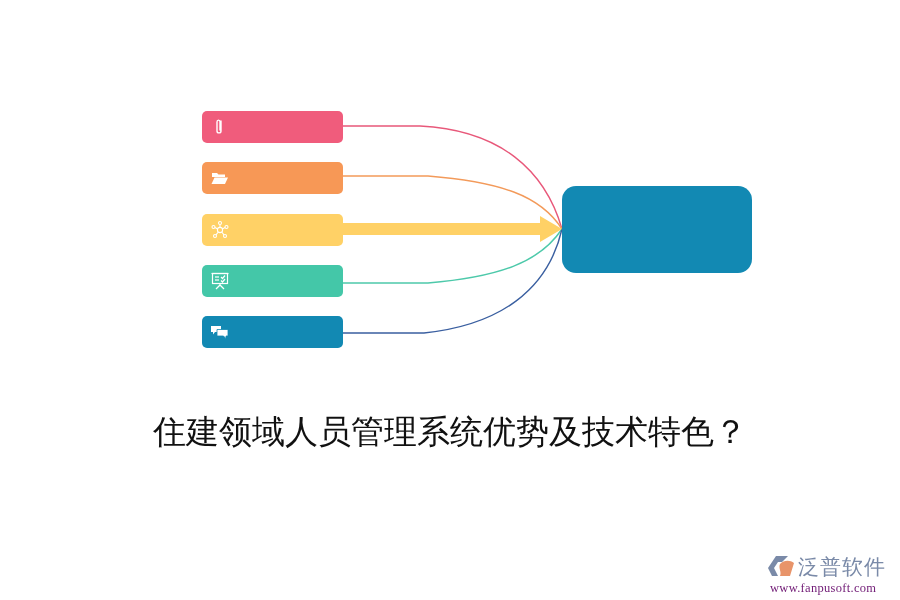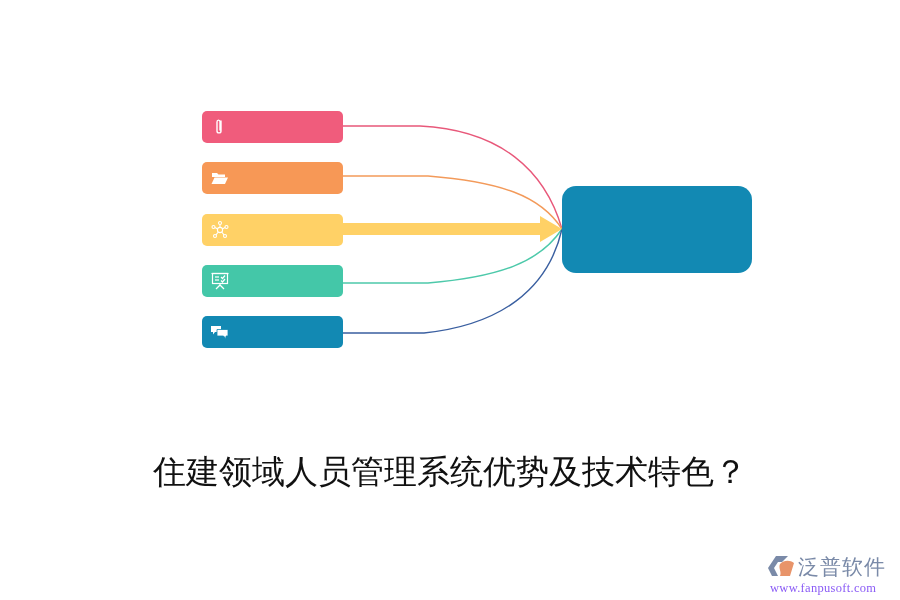--- a/index.html
+++ b/index.html
@@ -1,24 +1,24 @@
 <!DOCTYPE html>
 <html><head>
 <meta charset="utf-8">
 <style>
   html, body { margin: 0; padding: 0; }
   body { width: 900px; height: 600px; background: #ffffff; position: relative; overflow: hidden; font-family: "DejaVu Serif", serif; }
   .node { position: absolute; left: 202px; width: 141px; height: 32px; border-radius: 5px; }
   .node .icon { position: absolute; left: 8px; top: 6px; width: 20px; height: 20px; }
   .hub { position: absolute; left: 562px; top: 186px; width: 190px; height: 87px; border-radius: 14px; }
   svg.links { position: absolute; left: 0; top: 0; }
-  .title { position: absolute; left: 0; width: 900px; top: 410px; text-align: center; font-family: "DejaVu Serif", "Liberation Serif", serif; font-size: 33px; color: #111; letter-spacing: 0px; margin-top: 40px; }
+  .title { position: absolute; left: 0; width: 900px; top: 410px; text-align: center; font-family: "DejaVu Serif", "Liberation Serif", serif; font-size: 33px; color: #111; letter-spacing: 0px; }
   .logo { position: absolute; left: 768px; top: 553px; width: 128px; height: 44px; }
   .logo .brand { position: absolute; left: 30px; top: 0px; font-family: Liberation Sans, sans-serif; font-size: 21px; color: #7a8aa8; letter-spacing: 1px; }
-  .logo .url { position: absolute; left: 2px; top: 28px; font-family: "Liberation Serif", serif; font-size: 12.5px; color: #8b5cf6; letter-spacing: 0.3px; }
+  .logo .url { position: absolute; left: 2px; top: 28px; font-family: "Liberation Serif", serif; font-size: 12.5px; color: #701a75; letter-spacing: 0.3px; }
   .logo .mark { position: absolute; left: 0; top: 1px; width: 28px; height: 26px; }
 </style>
 </head>
 <body>
 
 <svg class="links" width="900" height="600" viewBox="0 0 900 600">
   <path d="M343,126 L420,126 C500,130 545,170 562,229" fill="none" stroke="#e8587a" stroke-width="1.4"></path>
   <path d="M343,176 L428,176 C500,182 540,195 562,229" fill="none" stroke="#f39a5a" stroke-width="1.4"></path>
   <path d="M343,283 L428,283 C500,277 540,262 562,229" fill="none" stroke="#4dc9aa" stroke-width="1.4"></path>
   <path d="M343,333 L424,333 C500,325 548,290 562,229" fill="none" stroke="#3a5fa0" stroke-width="1.4"></path>

